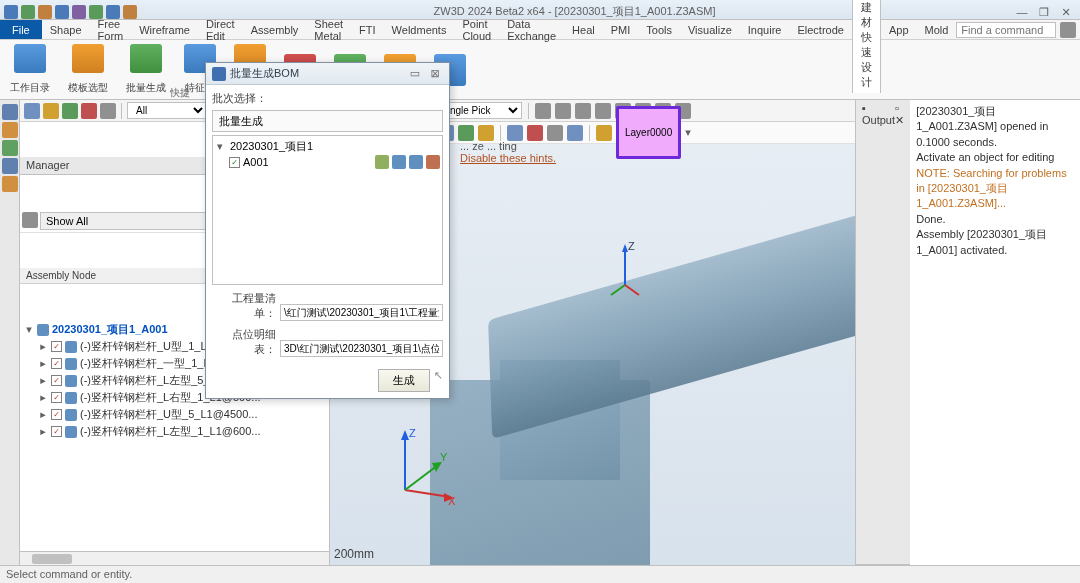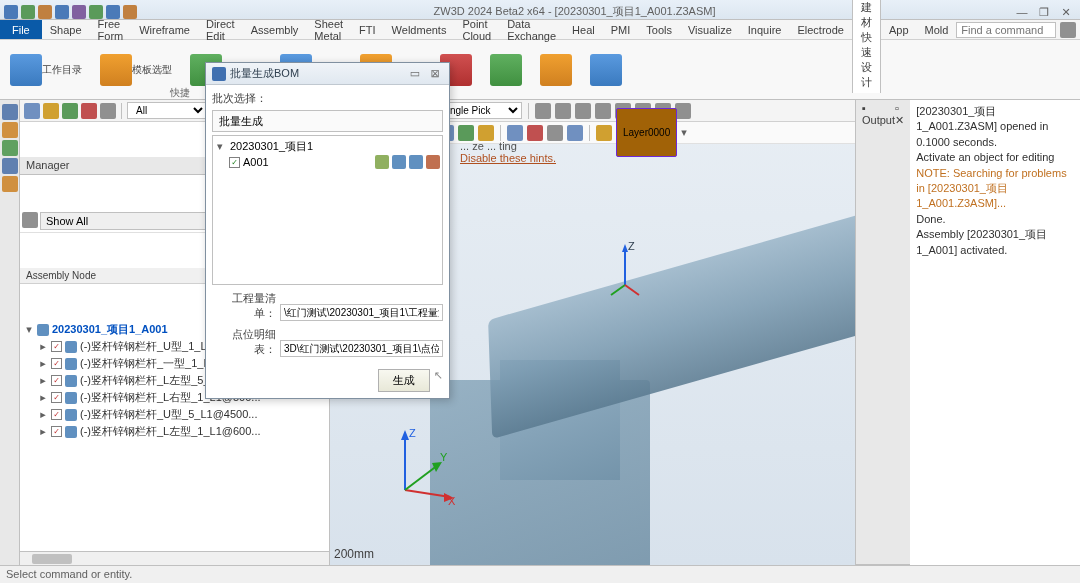--- a/index.html
+++ b/index.html
@@ -17,35 +17,35 @@
 
 .menubar { height:20px; background:#f5f5f5; display:flex; align-items:center; border-bottom:1px solid #d0d0d0; }
 .file-tab { background:#0a5aa8; color:#fff; padding:3px 12px; height:100%; display:flex; align-items:center; }
 .menu-item { padding:3px 8px; color:#404040; cursor:pointer; }
 .menu-item.active { background:#fff; border:1px solid #c0c0c0; border-bottom:none; }
 .menu-right { margin-left:auto; display:flex; align-items:center; gap:4px; padding-right:6px; }
 .search-box { border:1px solid #c0c0c0; padding:1px 4px; width:100px; font-size:11px; color:#909090; background:#fff; }
 
 
 .ribbon { height:60px; background:#f8f8f8; border-bottom:1px solid #c0c0c0; display:flex; padding:2px 6px; gap:10px; }
-.ribbtn { display:flex; flex-direction:row; align-items:center; justify-content:center; gap:0; padding:2px 4px; cursor:pointer; }
+.ribbtn { display:flex; flex-direction:column; align-items:center; justify-content:center; gap:8px; padding:2px 4px; cursor:pointer; }
 .ribicon { width:32px; height:32px; background:#4a7ab8; border-radius:3px; }
 .ribicon.i1{background:linear-gradient(#5a9adf,#3a7abf)}
 .ribicon.i2{background:linear-gradient(#f0a030,#d08020)}
 .ribicon.i3{background:linear-gradient(#60b060,#409040)}
 .ribicon.i4{background:linear-gradient(#d05050,#b03030)}
 .riblabel { font-size:10px; color:#404040; }
 
 
 .helper-row { position:absolute; left:170px; top:86px; font-size:10px; color:#606060; }
 .tb-ic { width:16px; height:16px; background:#7090c0; border-radius:2px; display:inline-block; }
 .tb-ic.yel{background:#d0a030}.tb-ic.grn{background:#5a9a5a}.tb-ic.red{background:#c05050}.tb-ic.gry{background:#909090}
 .tb-sep { width:1px; height:16px; background:#c0c0c0; margin:0 2px; }
 .tb-combo { border:1px solid #c0c0c0; padding:1px 4px; font-size:10px; background:#fff; }
-.layer-badge { background:#a16207; border:1px solid #6d28d9; padding:18px 6px; font-size:10px; border-radius:2px; }
+.layer-badge { background:#f0abfc; border:3px solid #6d28d9; padding:18px 6px; font-size:10px; border-radius:2px; }
 
 
 .main { position:absolute; top:100px; left:0; right:0; bottom:18px; display:flex; }
 .left-strip { width:20px; background:#e8e8e8; border-right:1px solid #c0c0c0; display:flex; flex-direction:column; gap:2px; padding:4px 2px; }
 .ls-ic { width:16px; height:16px; background:#6080b0; border-radius:2px; }
 .ls-ic.o{background:#d09040}.ls-ic.g{background:#60a060}
 
 .manager { width:310px; background:#fff; border-right:1px solid #c0c0c0; display:flex; flex-direction:column;gap:35px; }
 .mgr-head { background:#e8e8e8; padding:2px 6px; border-bottom:1px solid #c0c0c0; color:#404040; display:flex; justify-content:space-between; }
 .mgr-filter { display:flex; gap:2px; padding:2px; border-bottom:1px solid #e0e0e0; }

